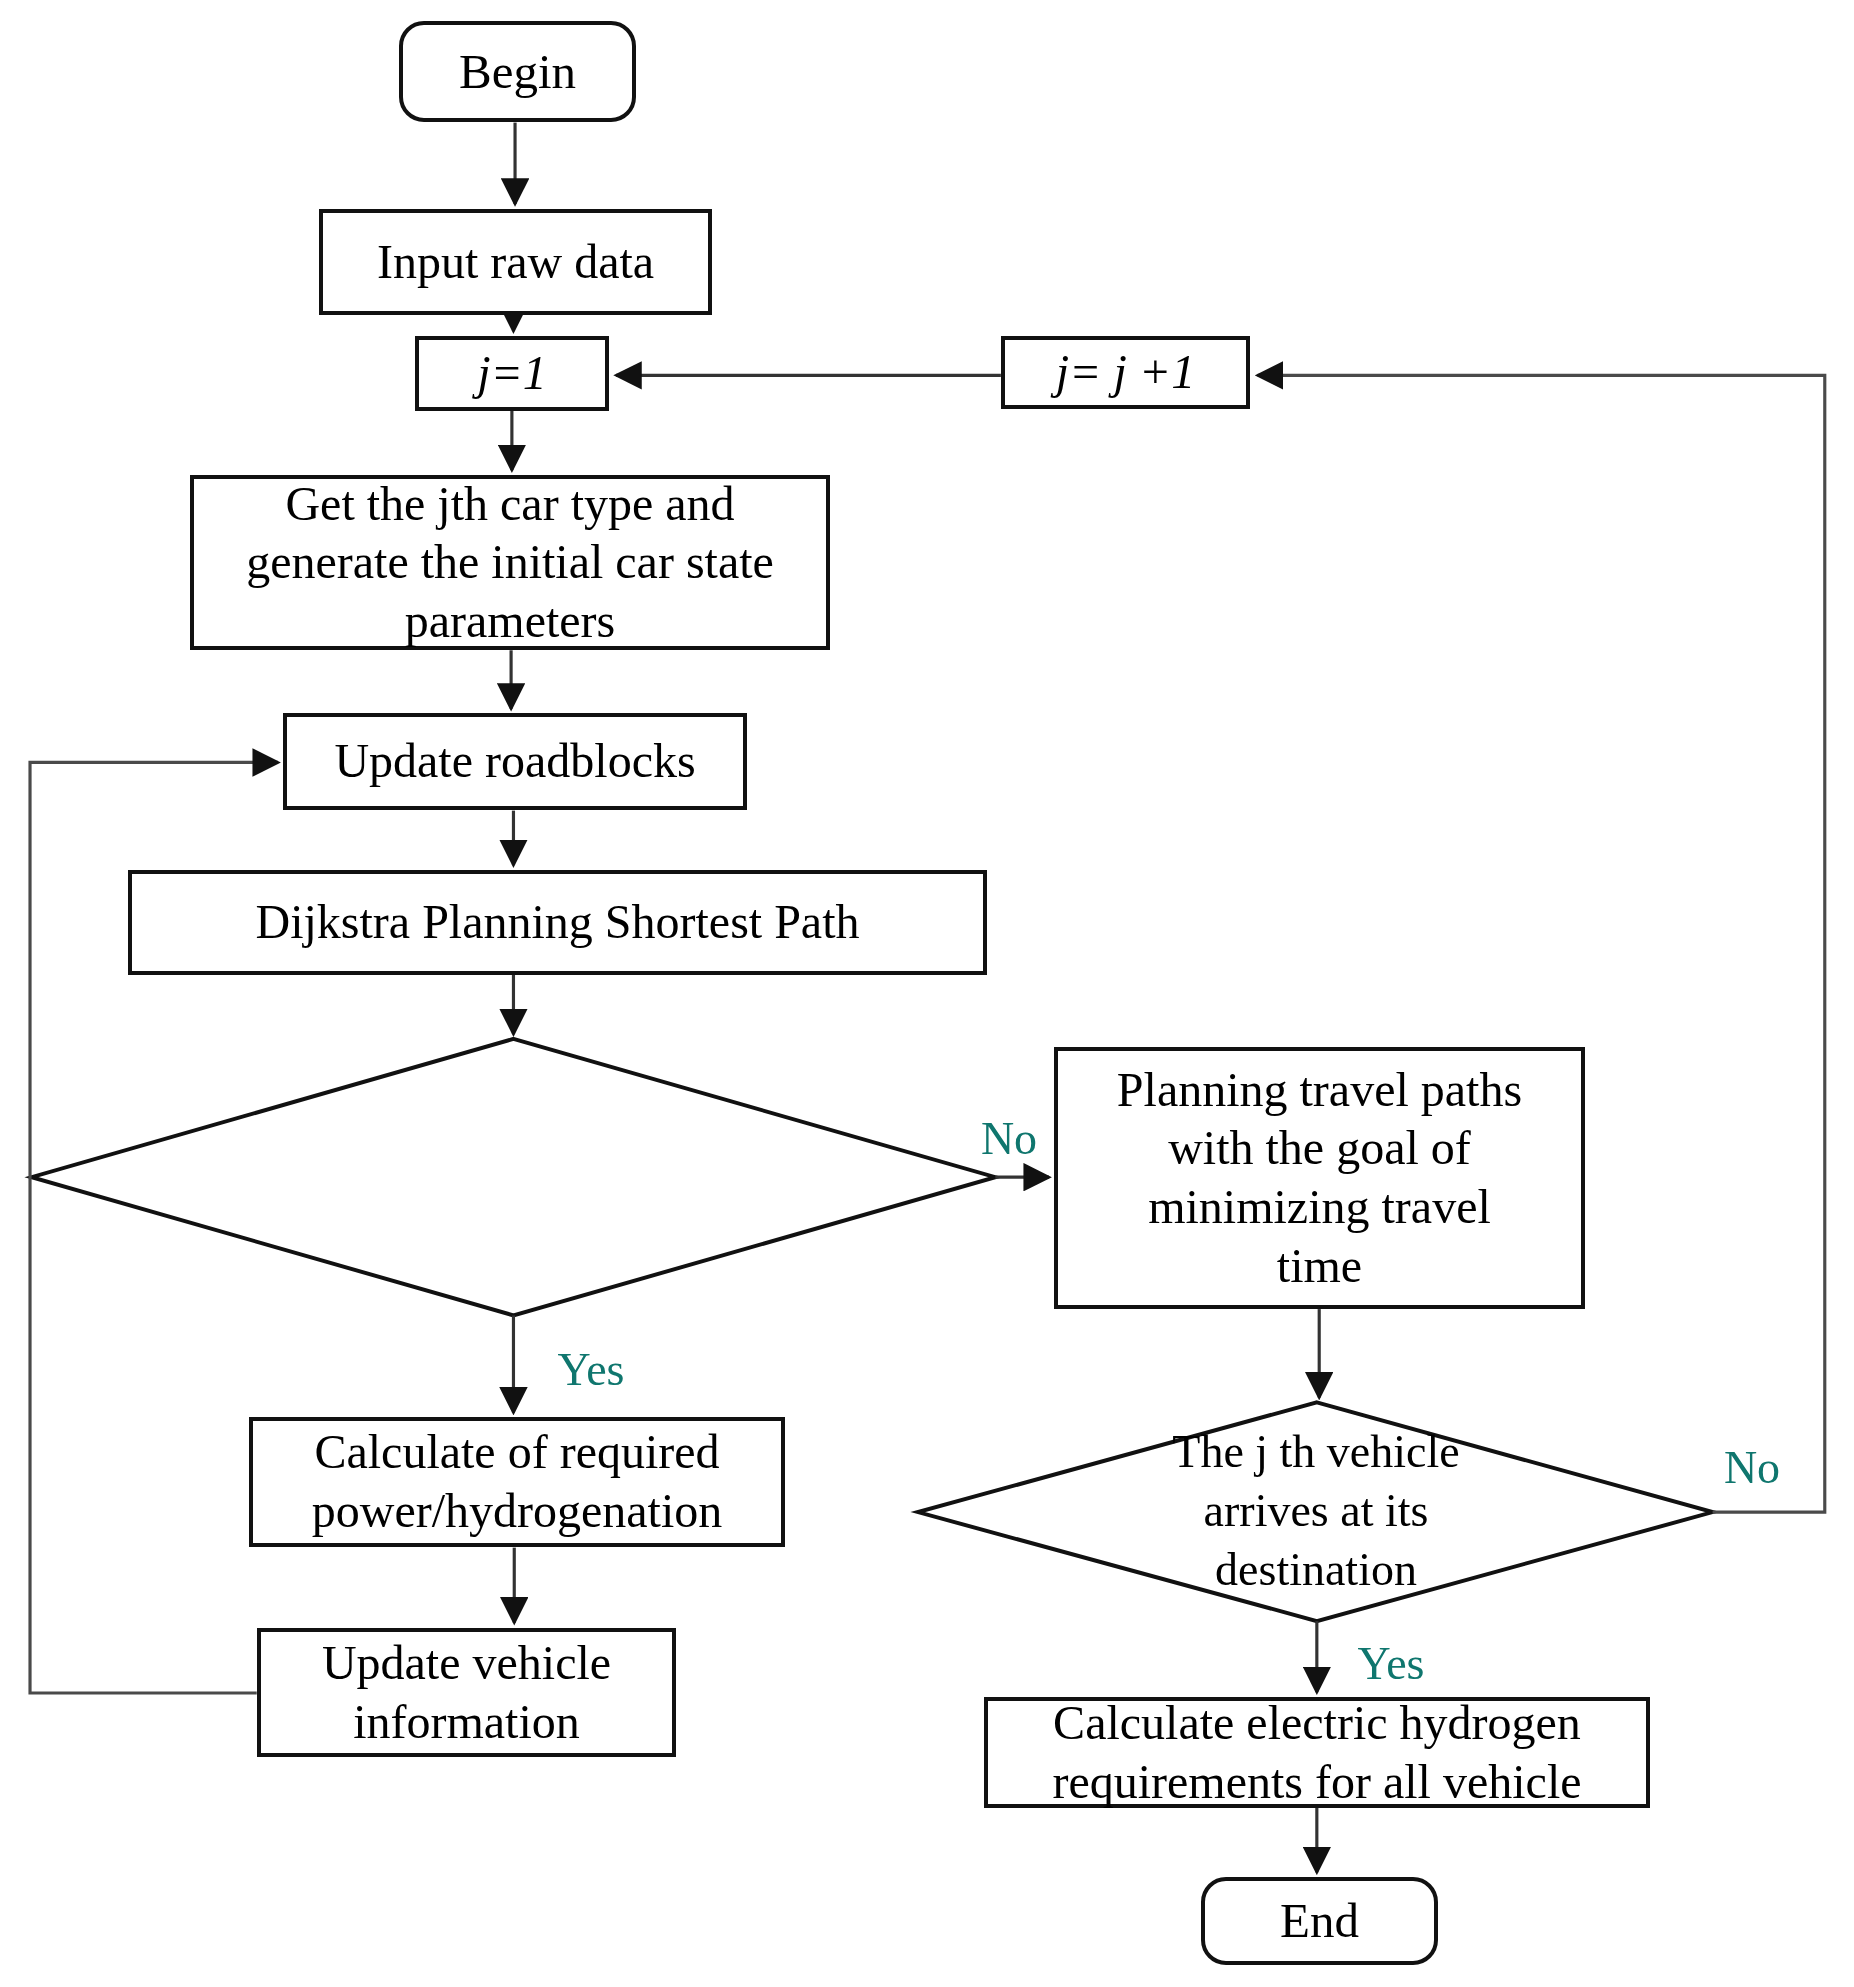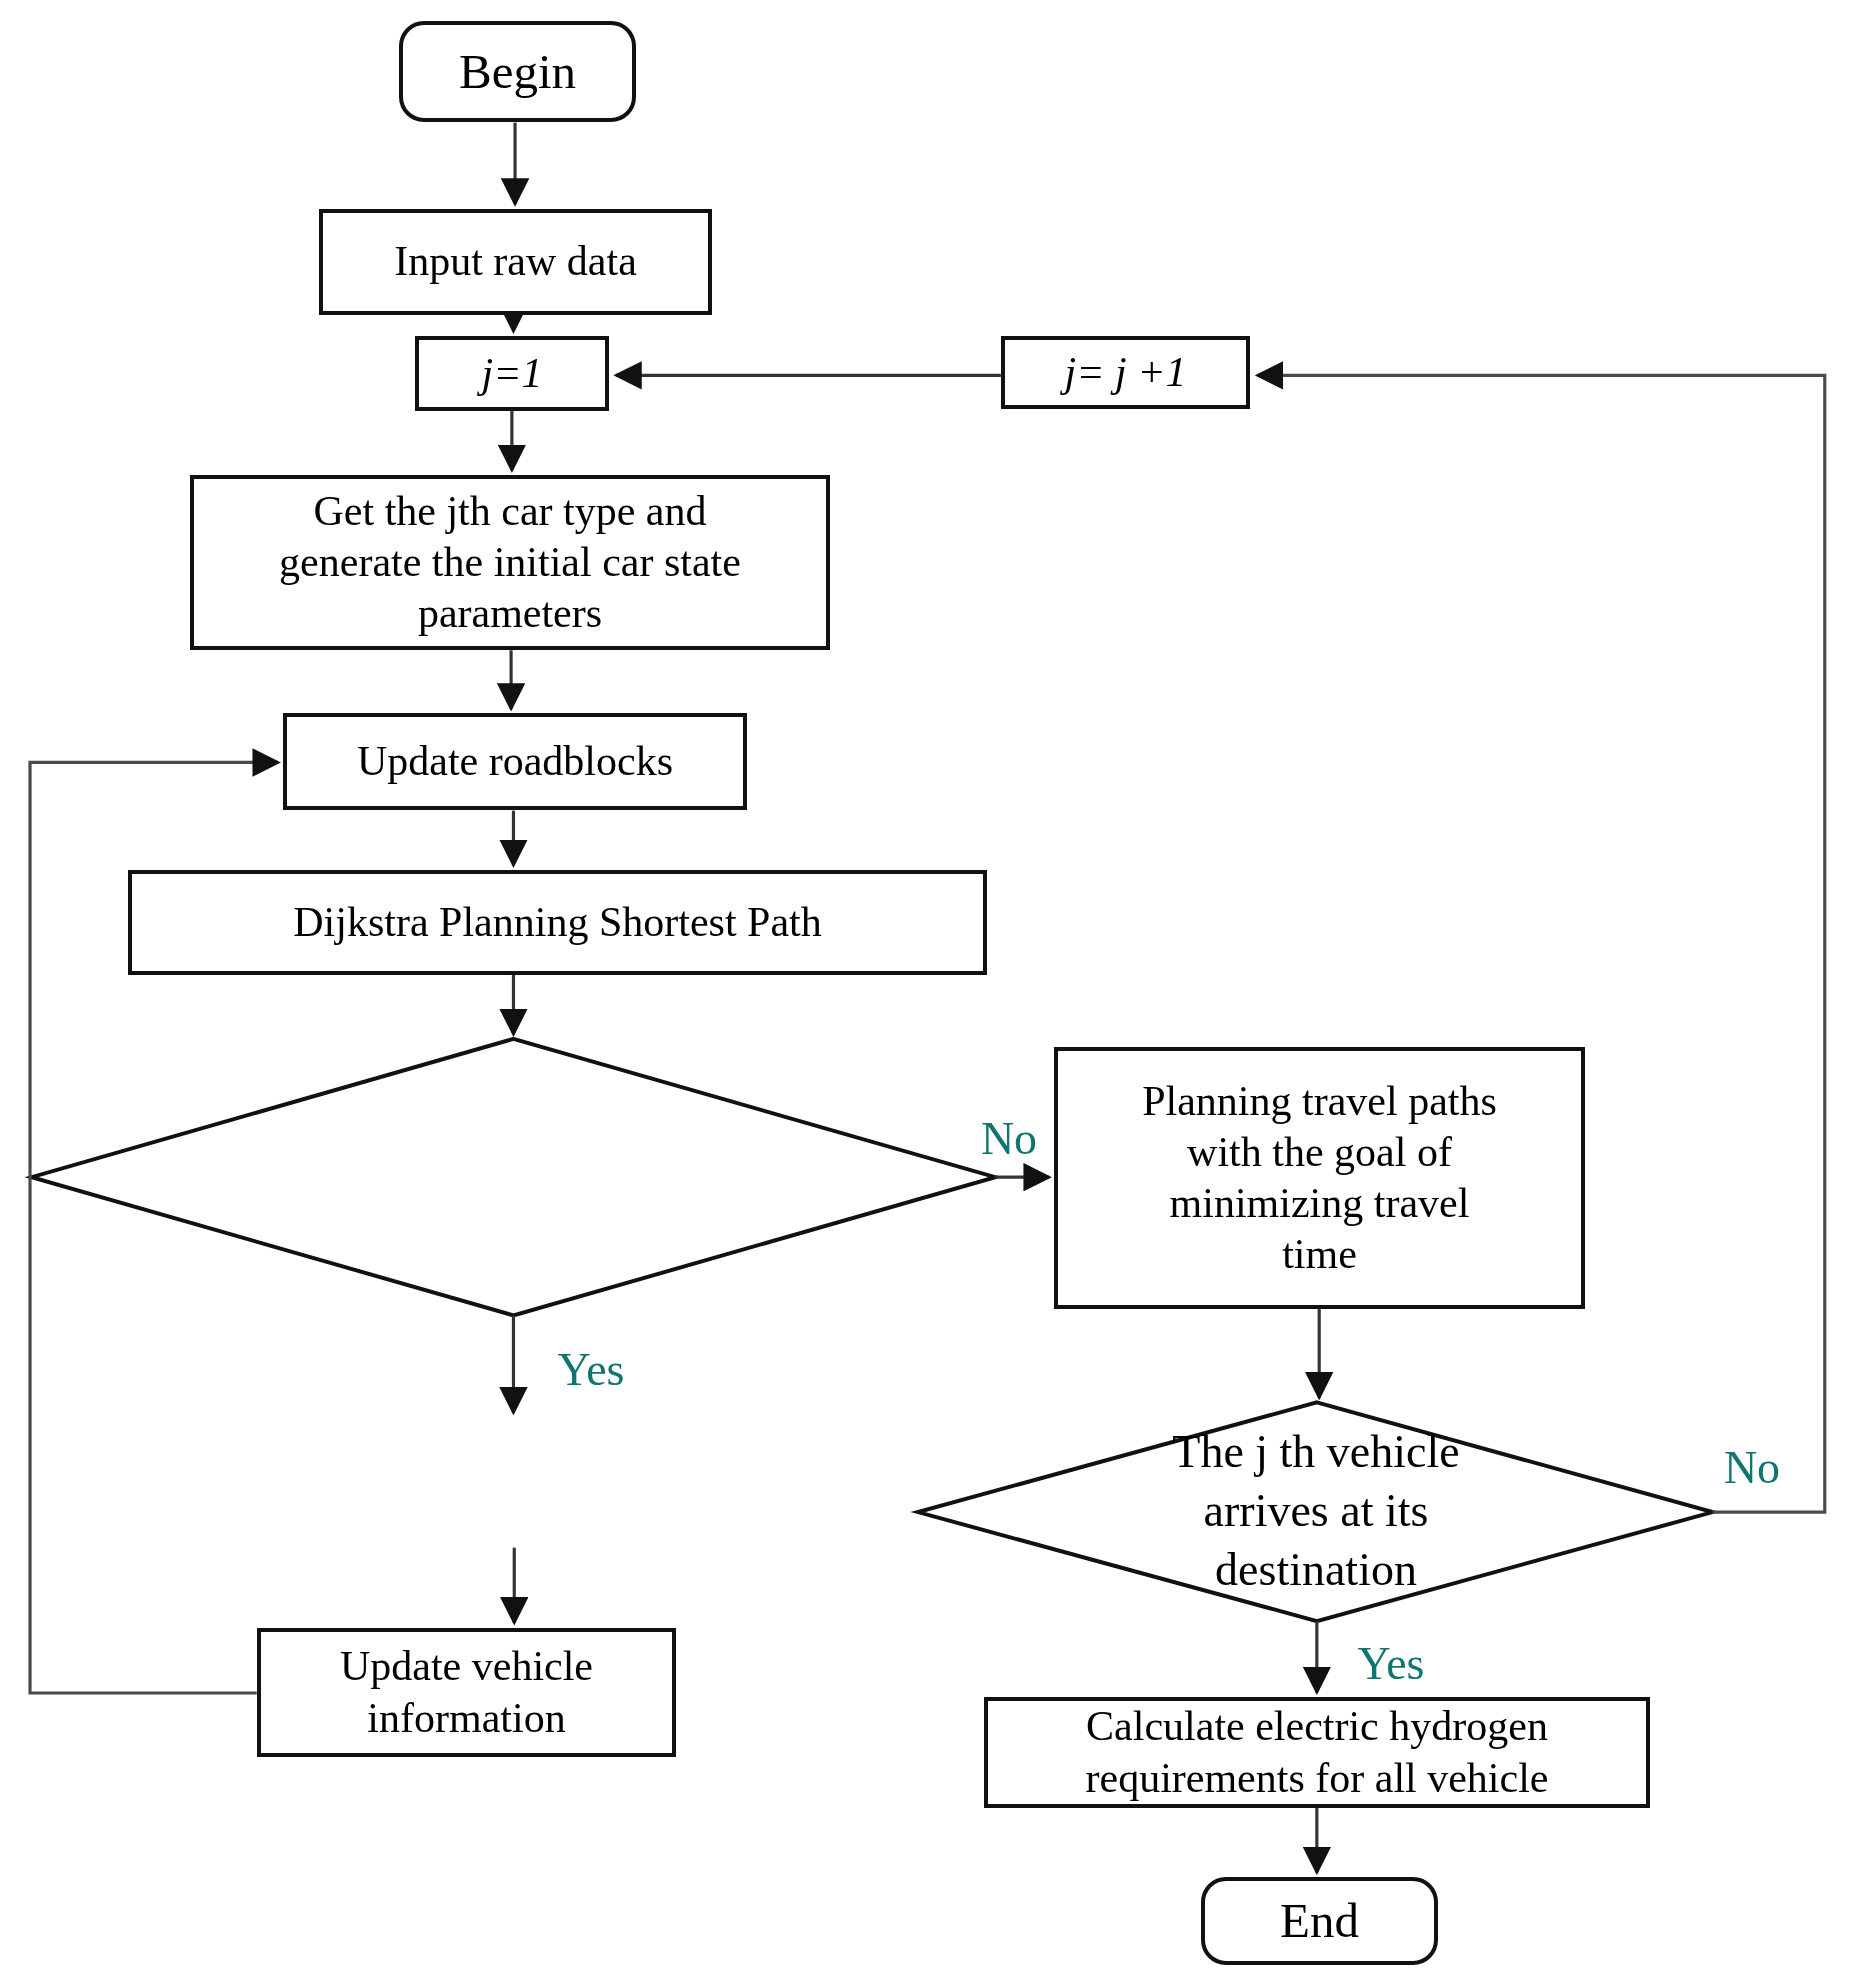--- a/index.html
+++ b/index.html
@@ -19,21 +19,21 @@
   .node {
     position: absolute;
     box-sizing: border-box;
     background: #ffffff;
     border: 4px solid #111111;
     display: flex;
     align-items: center;
     justify-content: center;
     text-align: center;
     white-space: pre-line;
-    font-size: 42px;
+    font-size: 48px;
     line-height: 1.22;
     color: #000000;
   }
   .terminator { border-radius: 25px; font-size: 49px; }
   .mono-math { font-style: italic; }
   .diamond-label {
     position: absolute;
     transform: translate(-50%, -50%);
     text-align: center;
     white-space: pre-line;
@@ -97,20 +97,22 @@
   <div class="node" style="left:283px; top:713px; width:464px; height:97px;">Update roadblocks</div>
 
   <div class="node" style="left:128px; top:870px; width:859px; height:105px;">Dijkstra Planning Shortest Path</div>
 
 
   <div class="node" style="left:1054px; top:1047px; width:531px; height:262px;">Planning travel paths
 with the goal of
 minimizing travel
 time</div>
 
+  <div class="node" style="left:249px; top:1417px; width:536px; height:130px;">Calculate of required
+power/hydrogenation</div>
 
   <div class="node" style="left:257px; top:1628px; width:419px; height:129px;">Update vehicle
 information</div>
 
   <div class="diamond-label" style="left:1316px; top:1511px; width:498px;">The j th vehicle
 arrives at its
 destination</div>
 
   <div class="node" style="left:984px; top:1697px; width:666px; height:111px;">Calculate electric hydrogen
 requirements for all vehicle</div>

